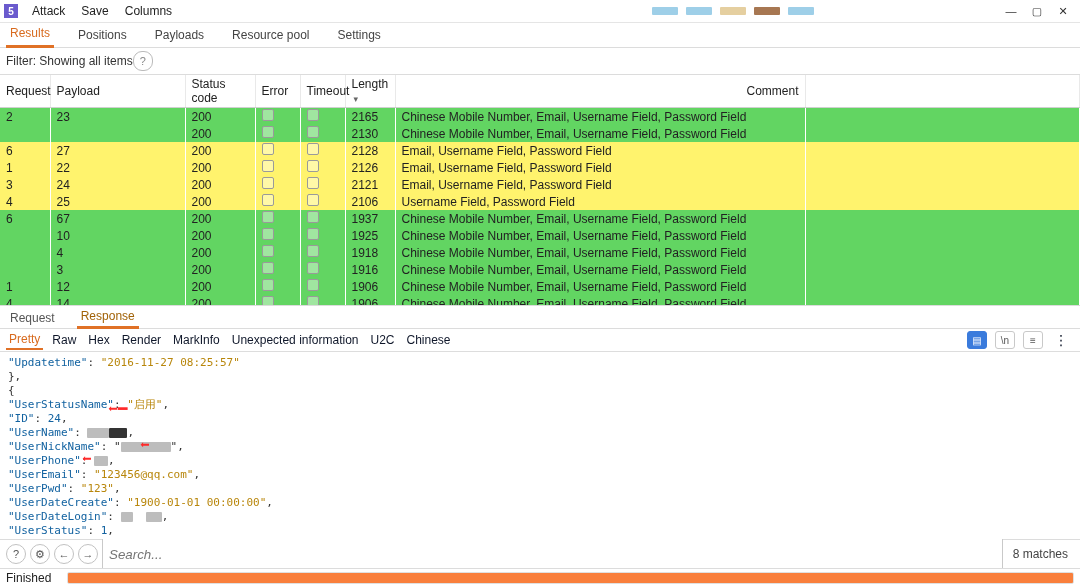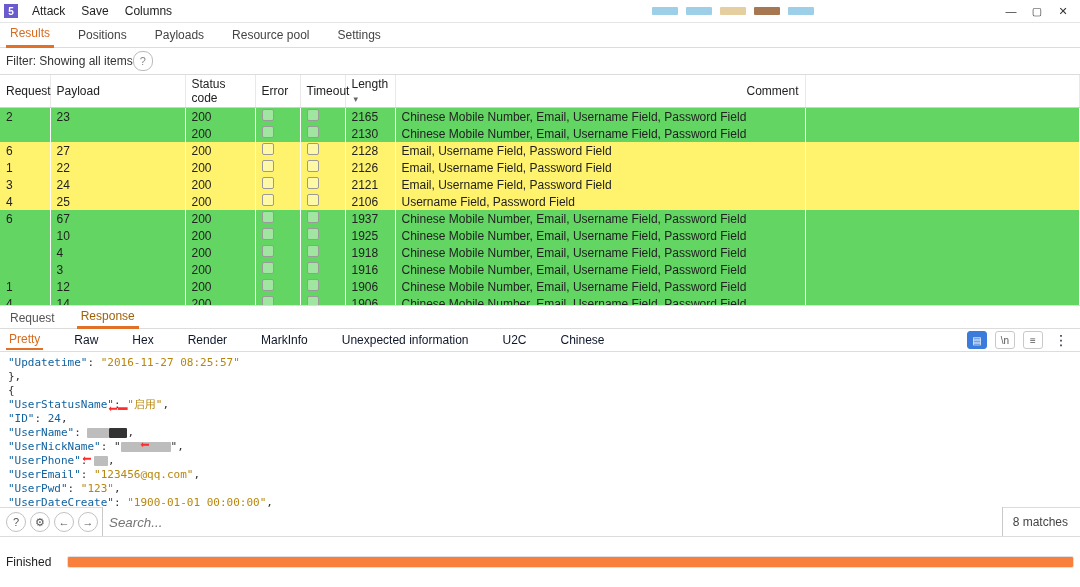--- a/index.html
+++ b/index.html
@@ -20,39 +20,39 @@
   thead th{background:#fff;border-bottom:1px solid #d0d0d0;border-right:1px solid #e9e9e9;text-align:left;padding:2px 6px;font-weight:400;font-size:12px;color:#222}
   tbody td{padding:1px 6px;font-size:12px;border-right:1px solid transparent;white-space:nowrap;overflow:hidden}
   tr.hl-green td{background:#62d562}
   tr.hl-yellow td{background:#fff36d}
   .chk{width:10px;height:10px;border:1px solid #9a9a9a;border-radius:2px;display:inline-block;background:rgba(255,255,255,.4)}
   .length-sort{display:inline-block;margin-left:2px;font-size:9px;color:#666}
   
   .rr-tabs{height:22px;display:flex;align-items:flex-end;background:#fff;border-bottom:1px solid #dcdcdc;padding-left:6px;gap:18px}
   .rr-tabs span{padding:3px 4px;color:#555;cursor:default}
   .rr-tabs span.active{color:#a16207;border-bottom:3px solid #e07126;margin-bottom:-1px;font-weight:500}
-  .view-tabs{height:22px;display:flex;align-items:center;background:#fff;border-bottom:1px solid #ddd;padding-left:6px;gap:28px}
+  .view-tabs{height:22px;display:flex;align-items:center;background:#fff;border-bottom:1px solid #ddd;padding-left:6px;gap:6px}
   .view-tabs span{color:#0f172a;padding:2px 3px;cursor:default}
   .view-tabs span.active{color:#d86b1f;border-bottom:2px solid #e07126}
   .view-tabs .right{margin-left:auto;display:flex;align-items:center;gap:8px;padding-right:8px}
   .mini-btn{width:18px;height:16px;border:1px solid #c9c9c9;border-radius:3px;background:#fff;display:flex;align-items:center;justify-content:center;font-size:10px;color:#555}
   .mini-btn.primary{background:#3a7bdc;border-color:#3a7bdc;color:#fff}
   .dots{font-size:14px;color:#555;letter-spacing:1px}
   .editor{position:relative;flex:1;overflow:hidden;background:#fff;font-family:Consolas,Menlo,monospace;font-size:11px;line-height:14px;padding:4px 8px;color:#333}
   .editor .k{color:#1262a0}
   .editor .s{color:#b8860b}
   .editor .n{color:#1262a0}
   .redact{display:inline-block;background:#333;height:10px;vertical-align:middle;border-radius:1px}
   .redact.grey{background:#bdbdbd}
   .arrow-ann{position:absolute;color:#ff2a2a;font-size:16px;font-weight:bold;pointer-events:none}
   .searchbar{height:24px;display:flex;align-items:center;background:#fff;border-top:1px solid #dcdcdc;padding:2px 6px;gap:4px}
   .circle-btn{width:18px;height:18px;border:1px solid #c2c2c2;border-radius:10px;display:flex;align-items:center;justify-content:center;font-size:11px;color:#555;background:#fff}
   .search-input{flex:1;height:18px;border:1px solid #c9c9c9;border-radius:3px;padding:12px 6px;font-style:italic;color:#888}
   .matches{padding:0 6px;color:#444}
-  .statusbar{height:18px;display:flex;align-items:center;background:#fff;border-top:1px solid #dcdcdc;padding:16px 6px;gap:16px}
+  .statusbar{height:18px;display:flex;align-items:center;background:#fff;border-top:1px solid #dcdcdc;padding:0 6px;gap:16px}
   .progress{flex:1;height:10px;border:1px solid #e0e0e0;border-radius:2px;background:linear-gradient(#f97f3c,#f97f3c)}
   .app{display:flex;flex-direction:column;width:1080px;height:587px;background:#fff;box-sizing:border-box}
   .middle{display:flex;flex-direction:column;flex:1;min-height:0}
   .col-request{width:50px}.col-payload{width:135px}.col-status{width:70px}.col-error{width:45px}.col-timeout{width:45px}.col-length{width:50px}.col-comment{width:410px}.col-rest{width:auto}
 </style>
 </head>
 <body>
 
 <div class="app">
 

